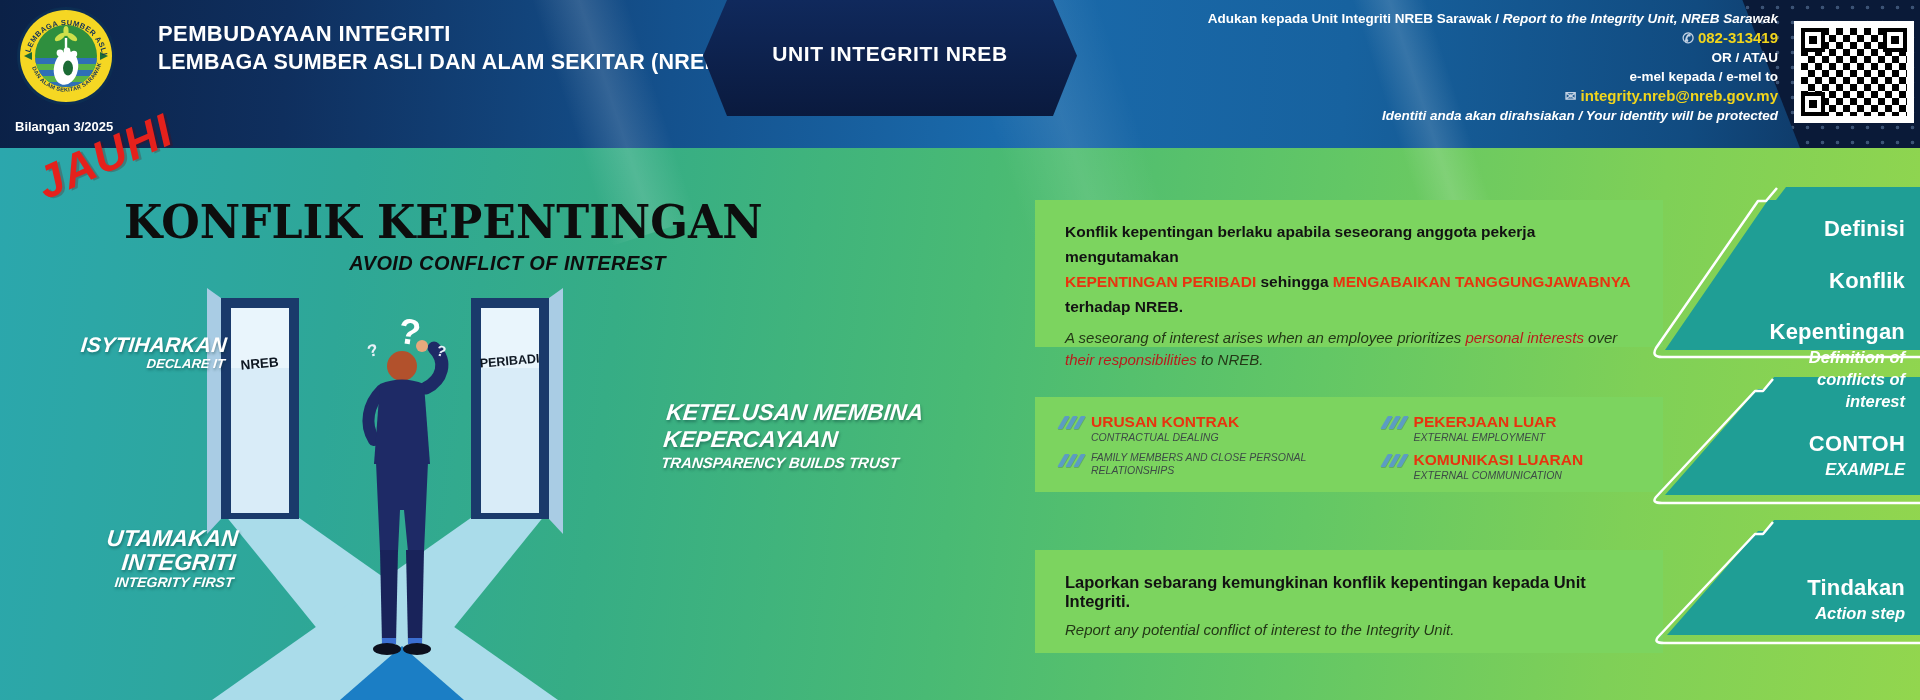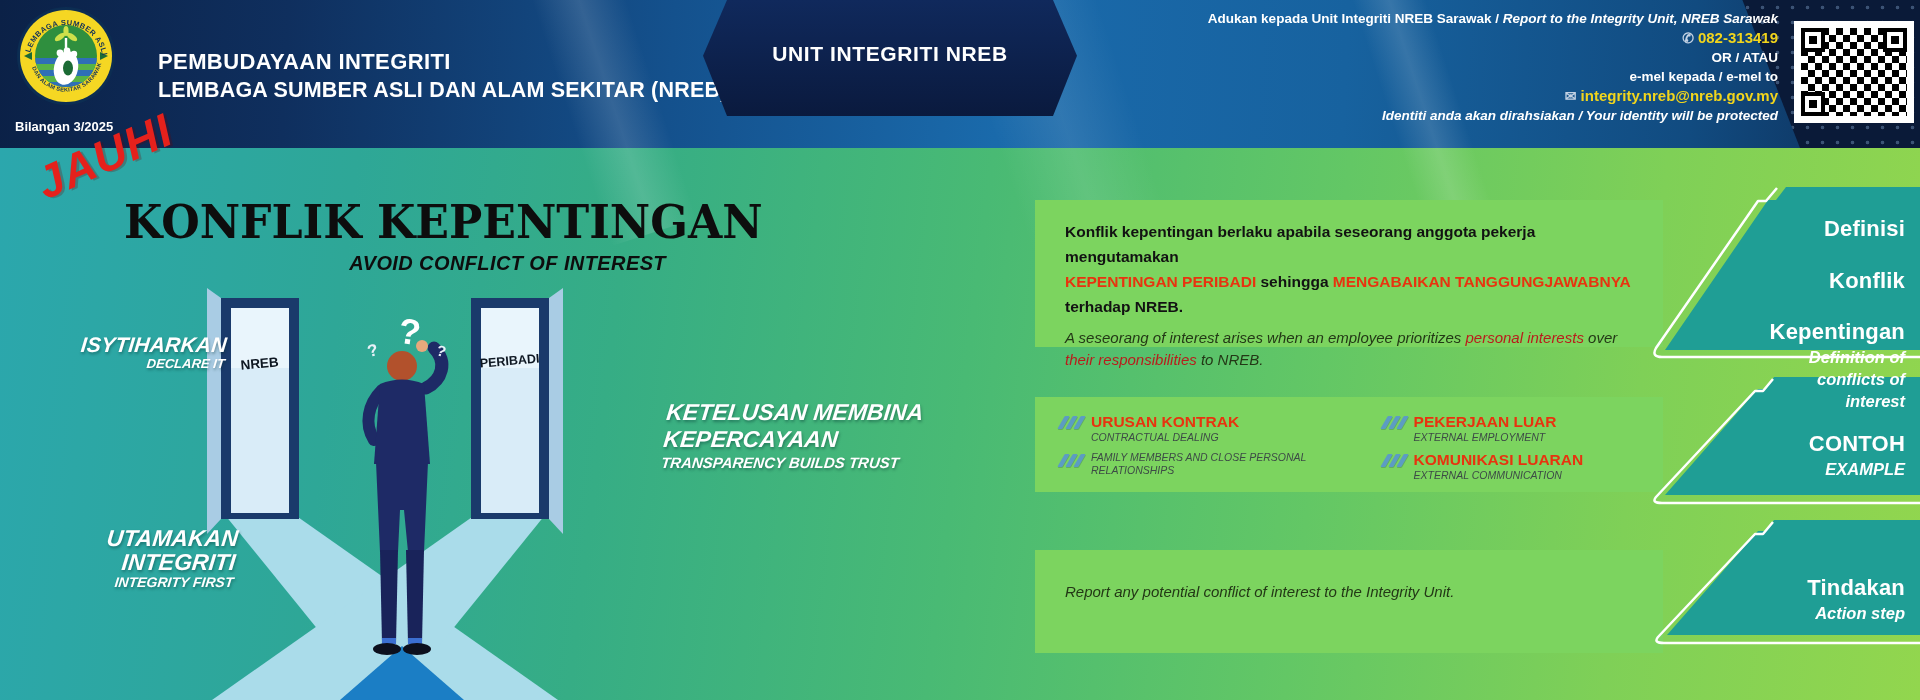--- a/index.html
+++ b/index.html
@@ -21,21 +21,21 @@
   .streak { position:absolute; background:linear-gradient(90deg,transparent,rgba(255,255,255,.14),transparent); transform:rotate(-18deg); pointer-events:none; }
   #streak1 { left:560px; top:-80px; width:90px; height:320px; }
   #streak2 { left:980px; top:-90px; width:140px; height:340px; opacity:.7; }
   #streak3 { left:1380px; top:-90px; width:70px; height:340px; }
   #hdr-corner {
     position:absolute; right:0; top:0; width:240px; height:148px; background:#0a1a38;
     clip-path:polygon(26% 0,100% 0,100% 100%,50% 100%);
     background-image:radial-gradient(rgba(140,175,215,.38) 1.6px, transparent 2.1px);
     background-size:15px 15px;
   }
-  #org-block { position:absolute; left:158px; top:20px; color:#fff;margin-top:28px; }
+  #org-block { position:absolute; left:158px; top:20px; color:#fff; }
   #org-line1 { font-size:22px; font-weight:700; letter-spacing:.4px; line-height:28px; }
   #org-line2 { font-size:21.5px; font-weight:700; letter-spacing:.2px; line-height:28px; }
   #issue-number { position:absolute; left:15px; top:119px; color:#fff; font-size:13px; font-weight:700; }
   #banner {
     position:absolute; left:703px; top:0; width:374px; height:116px;
     background:linear-gradient(180deg,#10295c,#0a1a3e);
     clip-path:polygon(0 48%,24px 0,calc(100% - 24px) 0,100% 48%,calc(100% - 24px) 100%,24px 100%);
     display:flex; align-items:center; justify-content:center; padding-bottom:8px;
   }
   #banner-title { color:#fff; font-size:21px; font-weight:700; letter-spacing:.6px; }
@@ -308,20 +308,21 @@
           <i></i>
         </span>
       <span>
         <div class="ex-title">KOMUNIKASI LUARAN</div>
         <div class="ex-sub">EXTERNAL COMMUNICATION</div>
       </span>
     </div>
   </div>
 
   <div class="panel" id="panel-action">
+    <div id="action-ms">Laporkan sebarang kemungkinan konflik kepentingan kepada Unit Integriti.</div>
     <div id="action-en">Report any potential conflict of interest to the Integrity Unit.</div>
   </div>
 
   <svg id="tabs-svg" viewBox="0 0 320 550">
 
     <polygon points="65,200 168,50 176,50 186,37 320,37 320,200" fill="#1f9e95"></polygon>
     <path d="M177 38 L166 51 L158 51 L56 198 Q51 207 62 207 L320 207" fill="none" stroke="#ffffff" stroke-width="2.5" stroke-linejoin="round"></path>
 
     <polygon points="65,345 158,239 166,239 174,227 320,227 320,345" fill="#1f9e95"></polygon>
     <path d="M173 229 L163 241 L155 241 L56 347 Q51 353 62 353 L320 353" fill="none" stroke="#ffffff" stroke-width="2.5" stroke-linejoin="round"></path>

